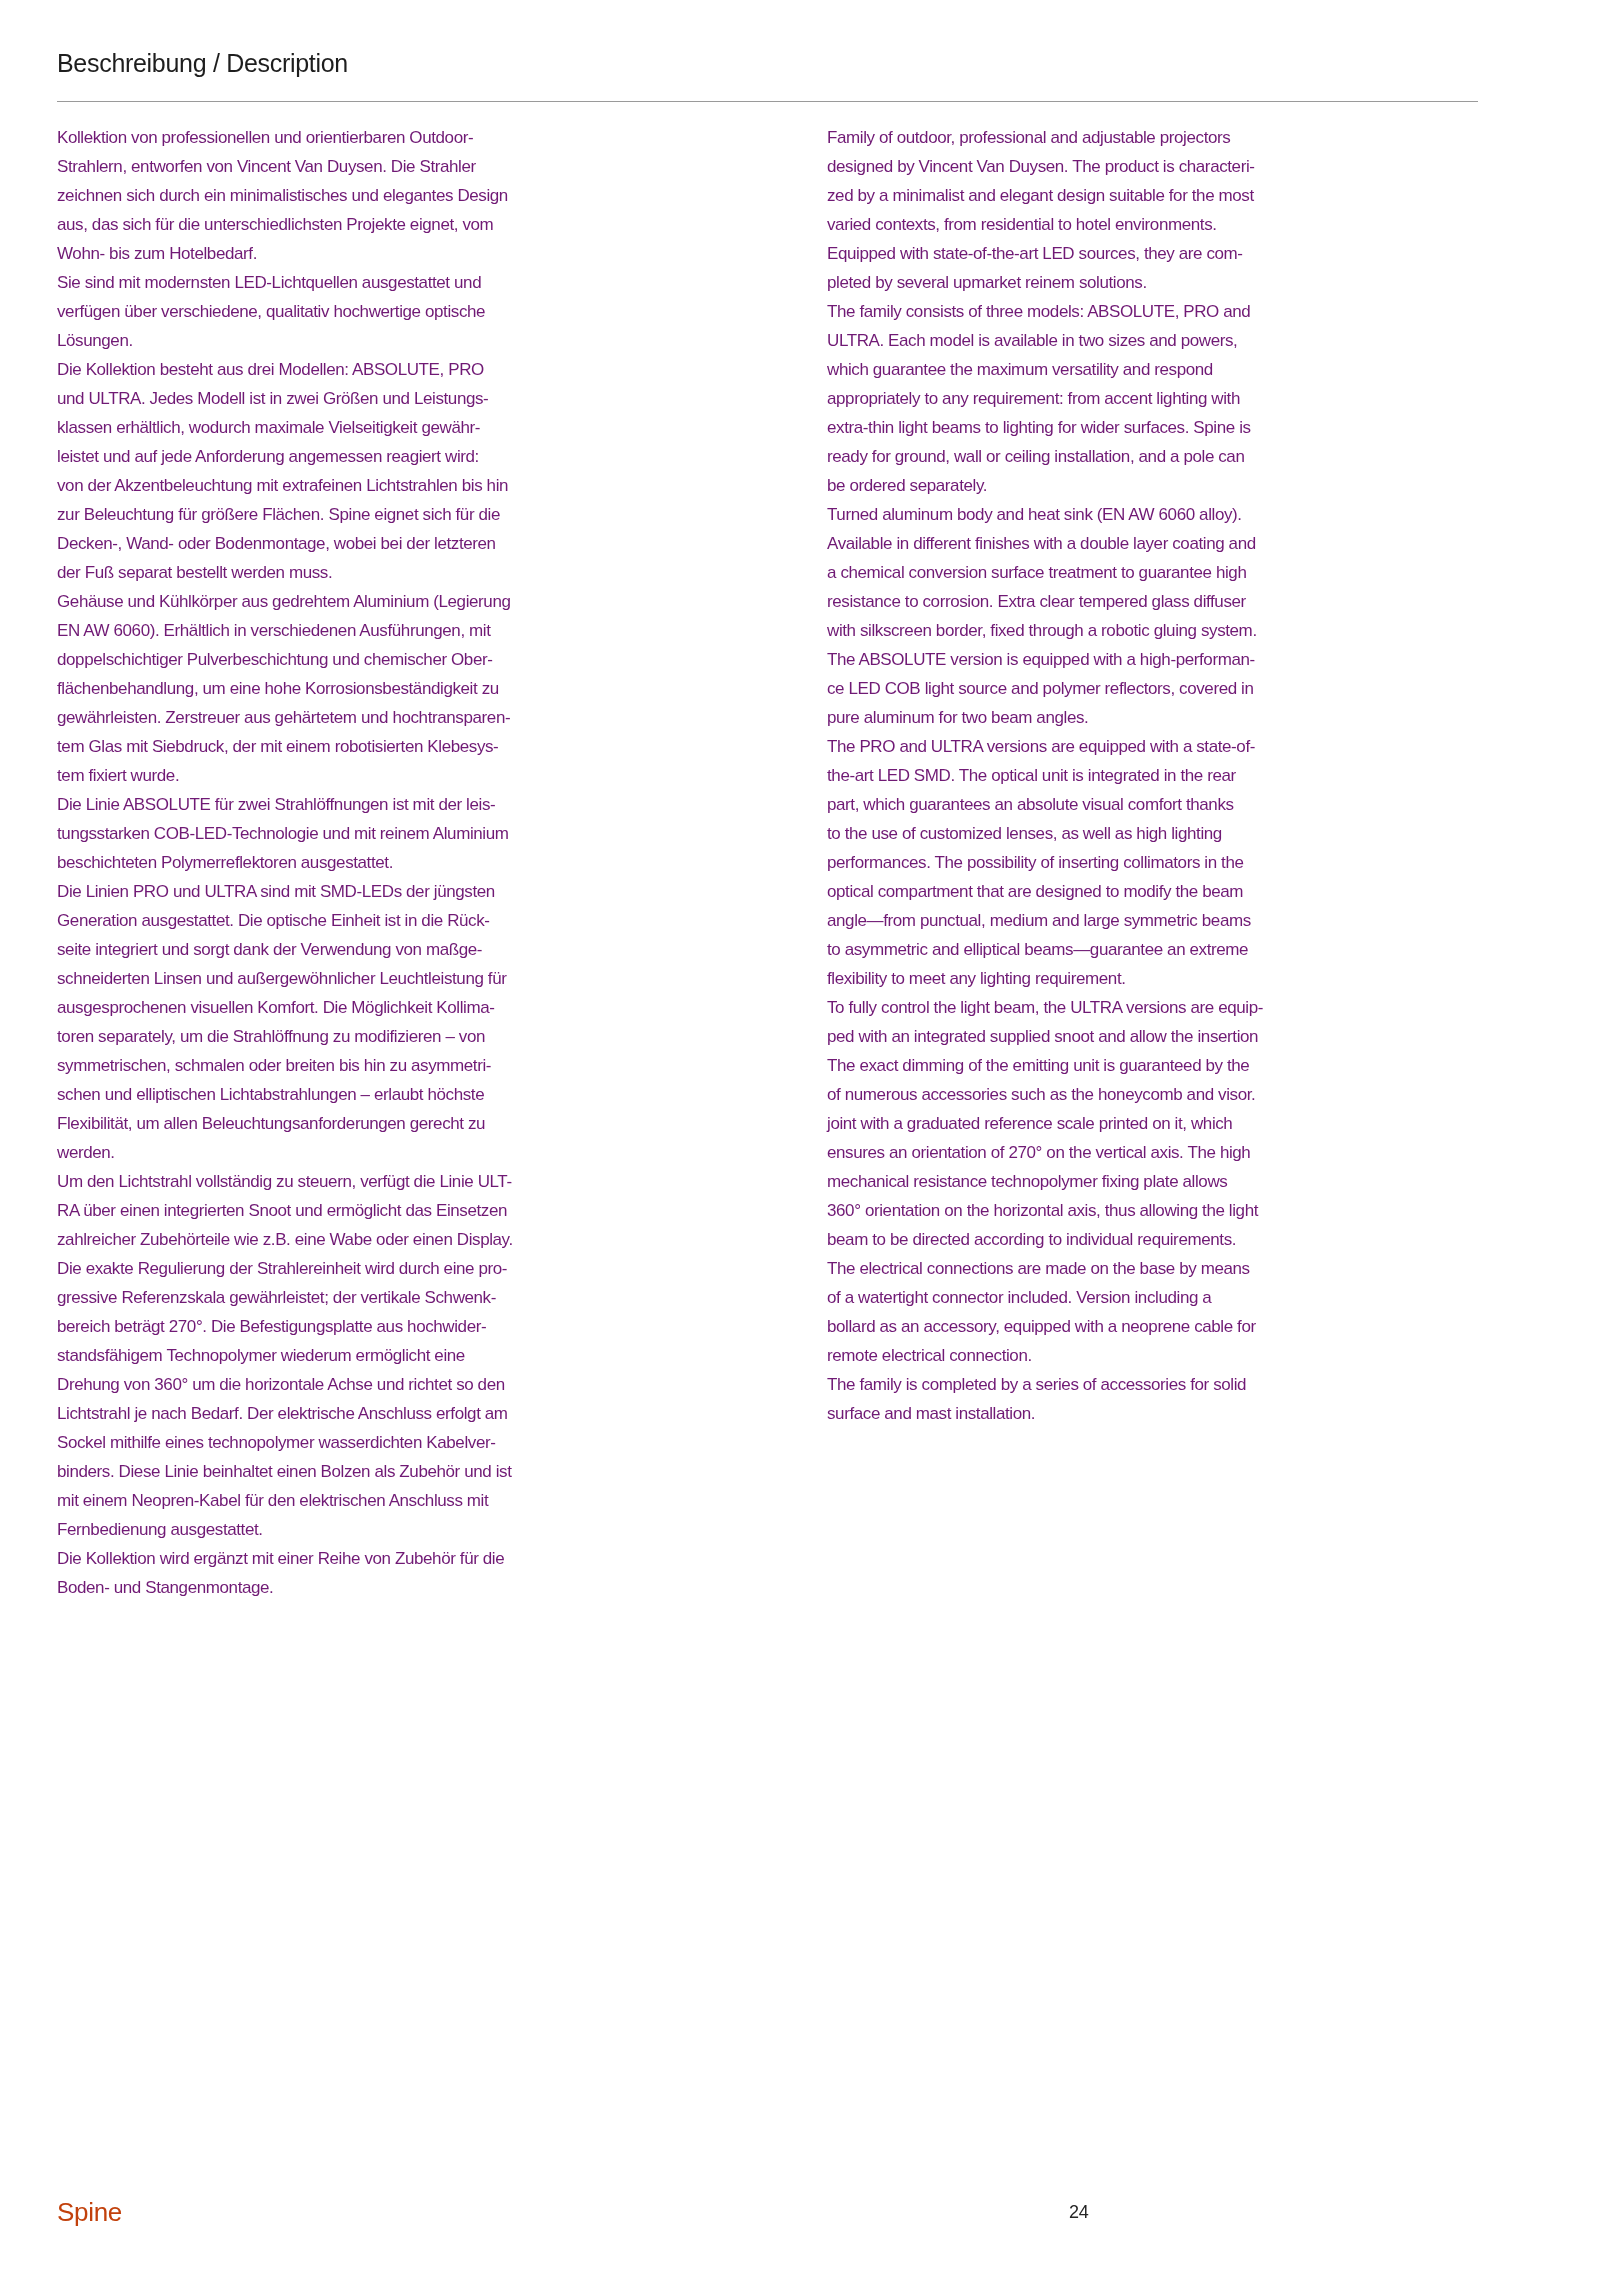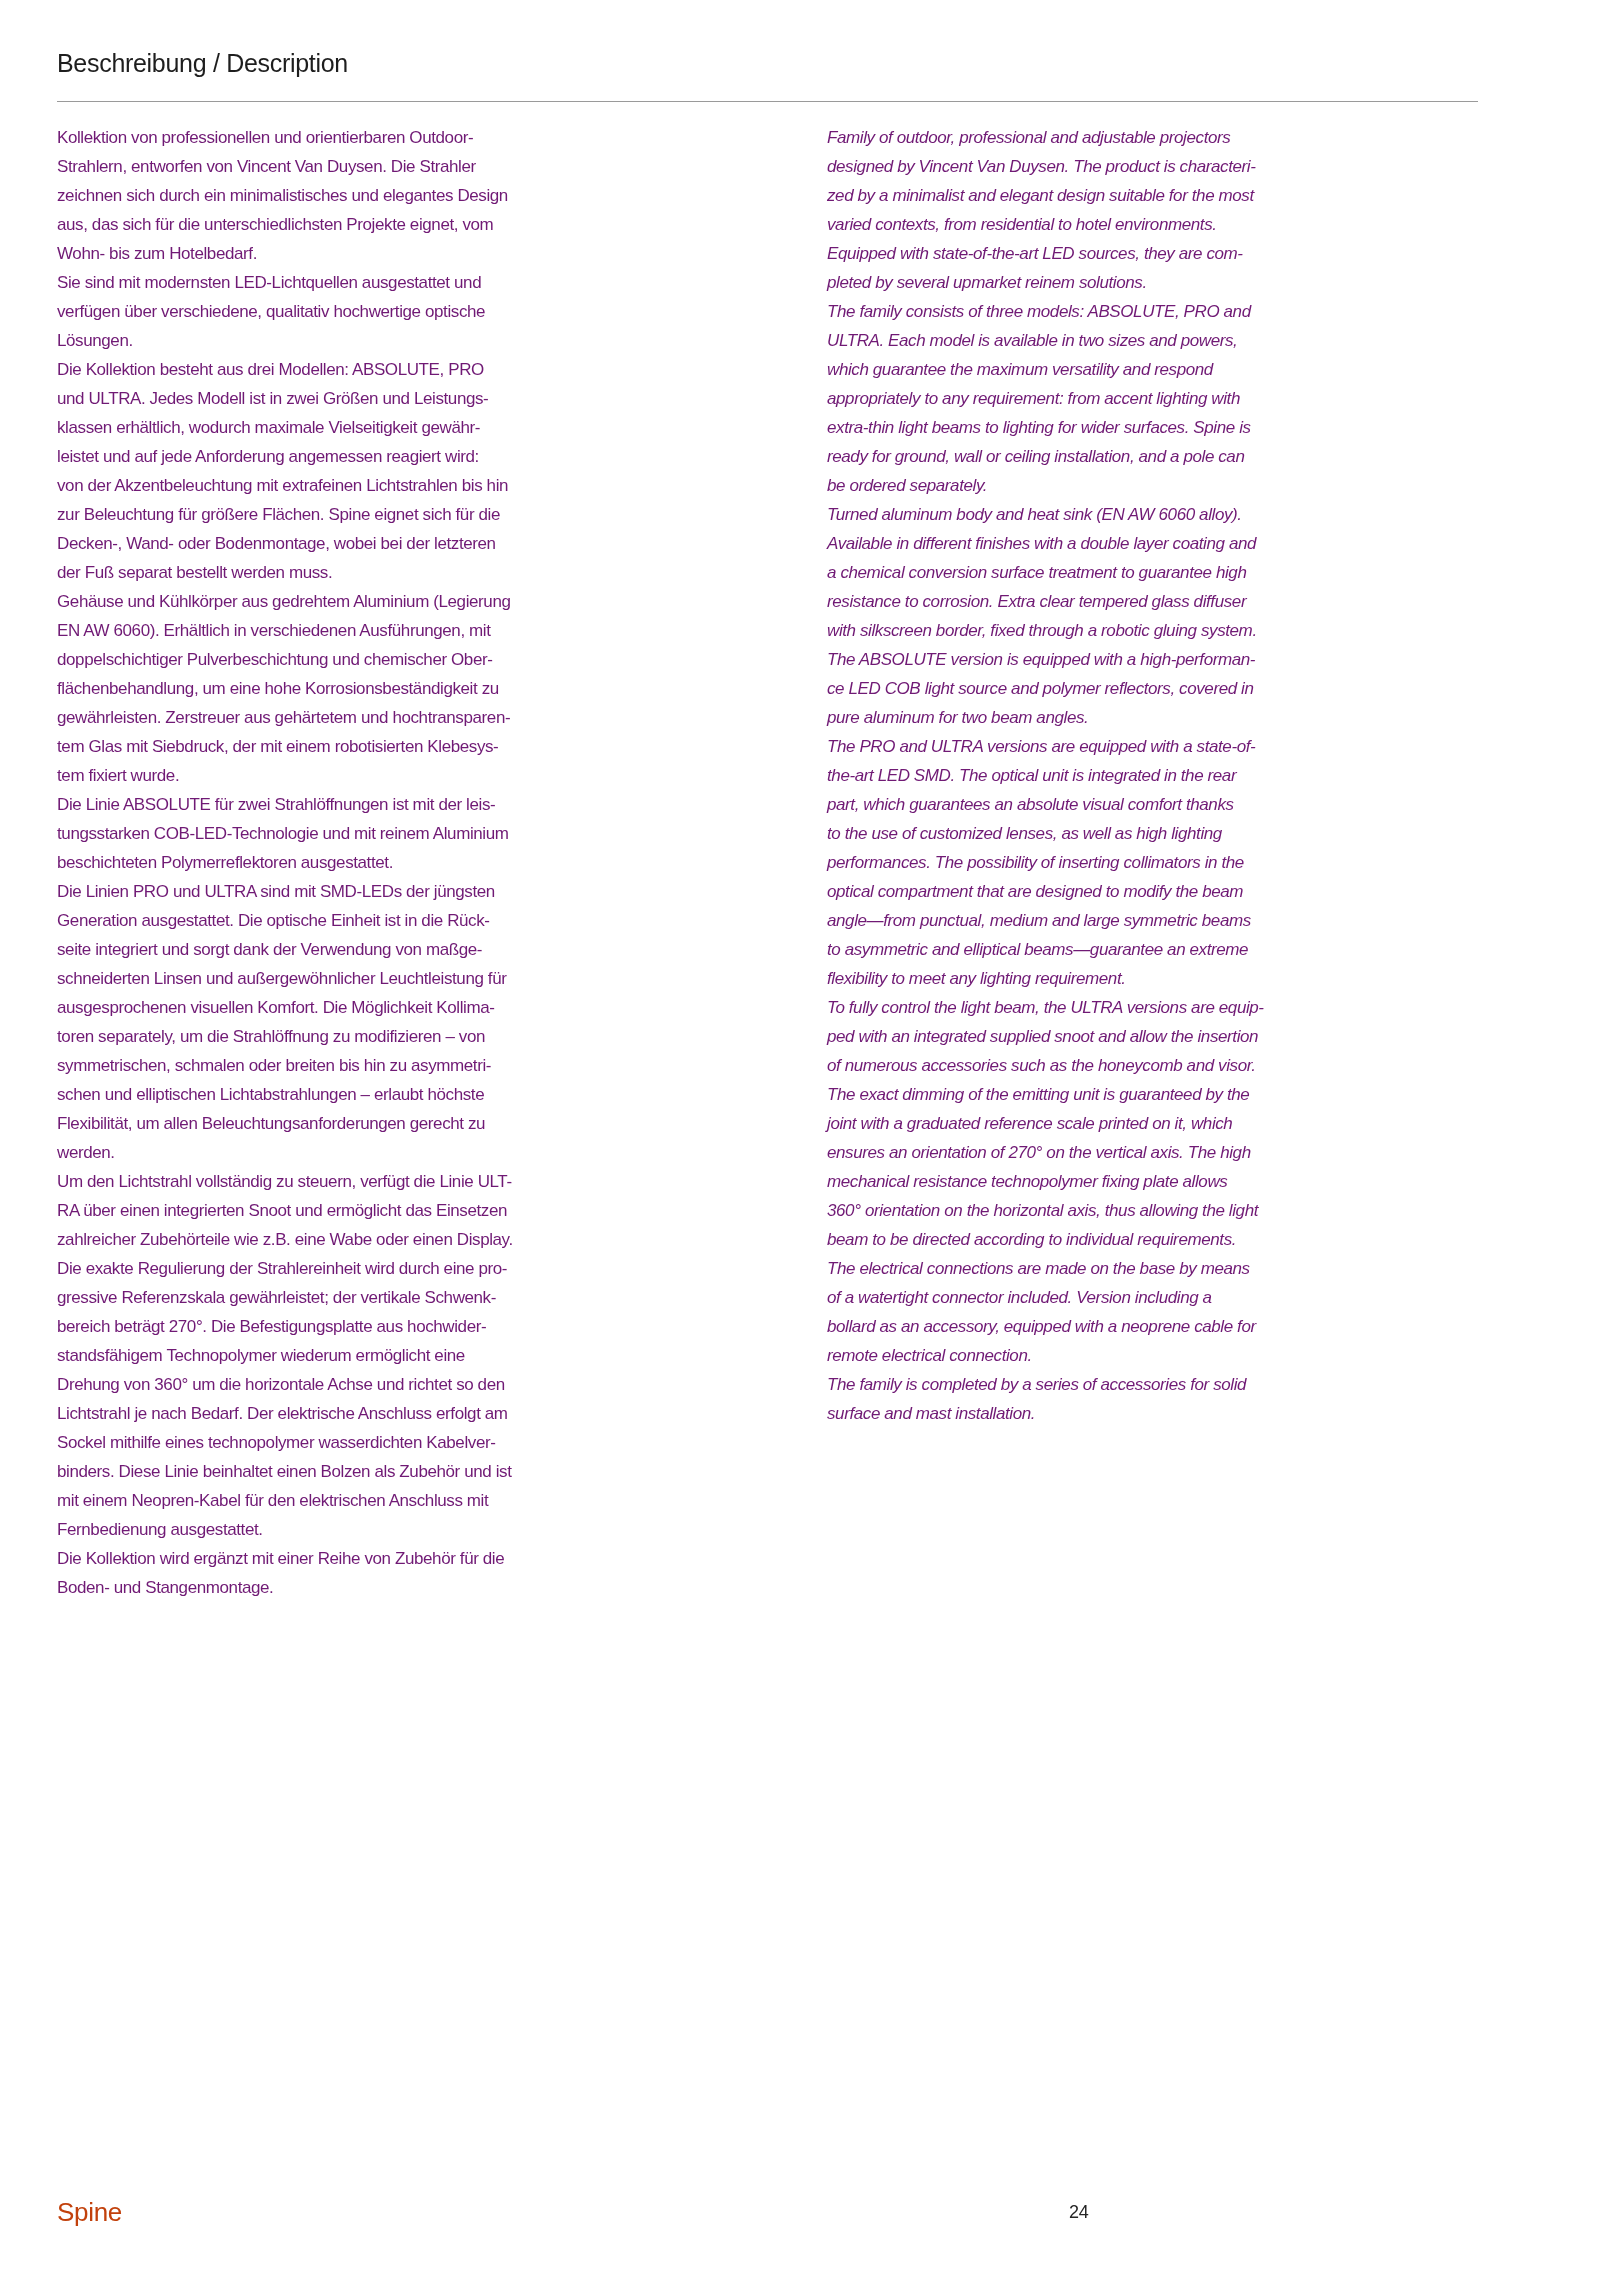--- a/index.html
+++ b/index.html
@@ -32,21 +32,21 @@
   }
   .column {
     position: absolute;
     top: 123px;
     font-size: 17px;
     line-height: 29px;
     letter-spacing: -0.4px;
     color: #701a75;
   }
   .column.left { left: 57px; width: 675px; }
-  .column.right { left: 827px; width: 669px; font-style: italic; }
+  .column.right { left: 827px; width: 669px; }
   .line {
     display: block;
     white-space: nowrap;
     height: 29px;
   }
   .footer-title {
     position: absolute;
     left: 57px;
     top: 2197px;
     font-size: 26px;
@@ -151,22 +151,22 @@
     <span class="line">the-art LED SMD. The optical unit is integrated in the rear</span>
     <span class="line">part, which guarantees an absolute visual comfort thanks</span>
     <span class="line">to the use of customized lenses, as well as high lighting</span>
     <span class="line">performances. The possibility of inserting collimators in the</span>
     <span class="line">optical compartment that are designed to modify the beam</span>
     <span class="line">angle—from punctual, medium and large symmetric beams</span>
     <span class="line">to asymmetric and elliptical beams—guarantee an extreme</span>
     <span class="line">flexibility to meet any lighting requirement.</span>
     <span class="line">To fully control the light beam, the ULTRA versions are equip-</span>
     <span class="line">ped with an integrated supplied snoot and allow the insertion</span>
+    <span class="line">The exact dimming of the emitting unit is guaranteed by the</span>
     <span class="line">of numerous accessories such as the honeycomb and visor.</span>
-    <span class="line">The exact dimming of the emitting unit is guaranteed by the</span>
     <span class="line">joint with a graduated reference scale printed on it, which</span>
     <span class="line">ensures an orientation of 270° on the vertical axis. The high</span>
     <span class="line">mechanical resistance technopolymer fixing plate allows</span>
     <span class="line">360° orientation on the horizontal axis, thus allowing the light</span>
     <span class="line">beam to be directed according to individual requirements.</span>
     <span class="line">The electrical connections are made on the base by means</span>
     <span class="line">of a watertight connector included. Version including a</span>
     <span class="line">bollard as an accessory, equipped with a neoprene cable for</span>
     <span class="line">remote electrical connection.</span>
     <span class="line">The family is completed by a series of accessories for solid</span>

